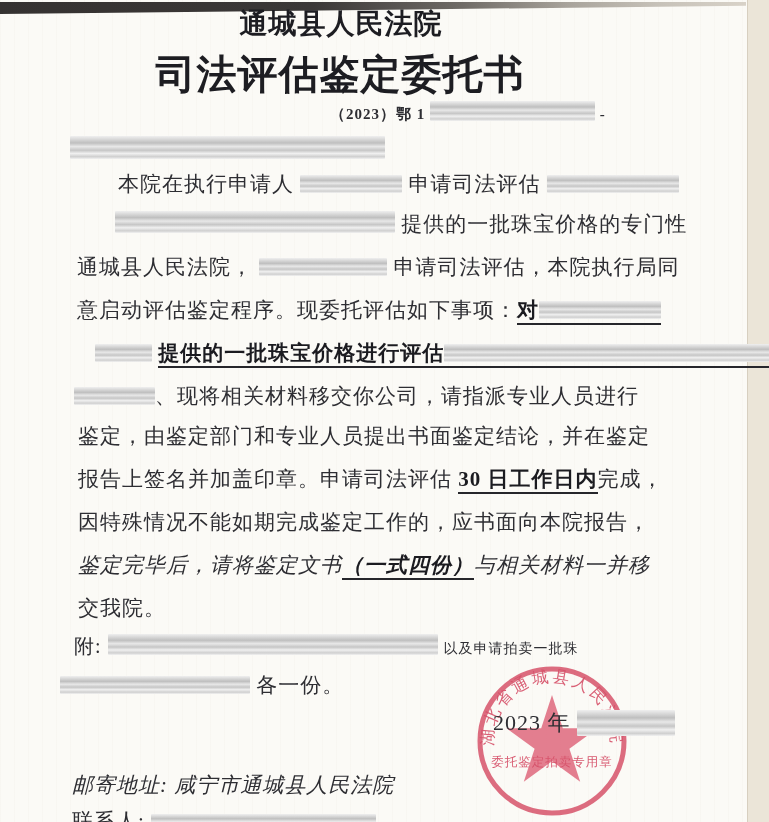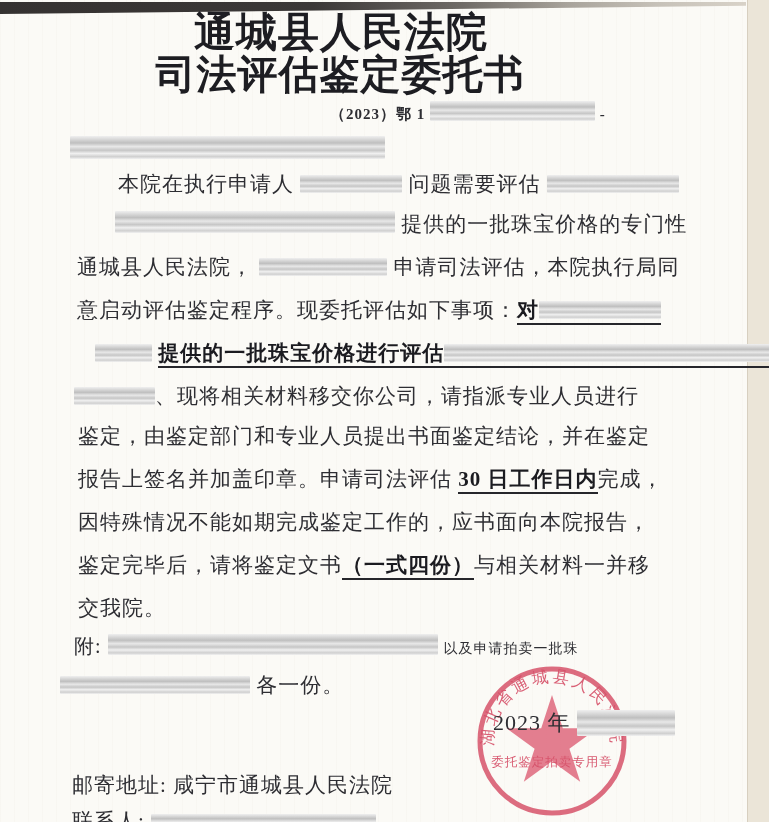--- a/index.html
+++ b/index.html
@@ -48,35 +48,35 @@
   .over-seal{z-index:5;}
 </style>
 </head>
 <body>
 
 <div class="stage">
   <div class="page"></div>
   <div class="side-strip"></div>
   <div class="top-band"></div>
 
-  <div class="t1" style="left:341px;top:5px;font-size:41px;letter-spacing:1px;">通城县人民法院</div>
+  <div class="t1" style="left:341px;top:5px;font-size:28px;letter-spacing:1px;">通城县人民法院</div>
   <div class="t1" style="left:340px;top:47px;font-size:40px;letter-spacing:1px;">司法评估鉴定委托书</div>
 
   <div class="line" style="left:330px;top:101px;font-size:15px;font-weight:bold;">
     <span>（2023）鄂 1</span>
     <span class="rd" style="width:165px;height:20px;"></span>
     <span>-</span>
   </div>
 
   <div class="rd abs" style="left:70px;top:136px;width:315px;height:23px;"></div>
 
   <div class="line" style="left:118px;top:171px;">
     <span>本院在执行申请人</span>
     <span class="rd" style="width:102px;"></span>
-    <span>问题需要评估</span>
+    <span>申请司法评估</span>
     <span class="rd" style="width:132px;"></span>
   </div>
 
   <div class="line" style="left:80px;top:211px;margin-left:35px;">
     <span class="rd" style="width:280px;height:22px;"></span>
     <span>提供的一批珠宝价格的专门性</span>
   </div>
 
   <div class="line" style="left:77px;top:254px;">
     <span>通城县人民法院，</span>
@@ -102,21 +102,21 @@
   </div>
 
   <div class="line" style="left:78px;top:466px;">
     <span>报告上签名并加盖印章。申请司法评估 </span><span class="b ul">30 日工作日内</span><span>完成，</span>
   </div>
 
   <div class="line" style="left:78px;top:509px;">
     <span>因特殊情况不能如期完成鉴定工作的，应书面向本院报告，</span>
   </div>
 
-  <div class="line" style="left:78px;top:552px;">
+  <div class="line" style="left:78px;top:552px;font-style:italic;">
     <span>鉴定完毕后，请将鉴定文书</span><span class="b ul">（一式四份）</span><span>与相关材料一并移</span>
   </div>
 
   <div class="line" style="left:78px;top:595px;">
     <span>交我院。</span>
   </div>
 
   <div class="line" style="left:74px;top:633px;font-size:20px;">
     <span>附:</span>
     <span class="rd" style="width:330px;height:21px;"></span>
@@ -138,21 +138,21 @@
       <textPath href="#sealArc" startOffset="50%" text-anchor="middle">湖北省通城县人民法院</textPath>
     </text>
     <text x="82" y="108" text-anchor="middle" font-size="12.5" letter-spacing="1" fill="#d6526a" opacity="0.95">委托鉴定拍卖专用章</text>
   </svg>
 
   <div class="line over-seal" style="left:460px;top:709px;font-size:22px;margin-left:33px;">
     <span>2023 年</span>
     <span class="rd" style="width:98px;height:26px;vertical-align:-6px;"></span>
   </div>
 
-  <div class="line" style="left:72px;top:772px;">
+  <div class="line" style="left:72px;top:772px;font-style:italic;">
     <span>邮寄地址: 咸宁市通城县人民法院</span>
   </div>
 
   <div class="line" style="left:72px;top:808px;">
     <span>联系人:</span>
     <span class="rd" style="width:225px;height:16px;"></span>
   </div>
 </div>
 
 </body></html>

